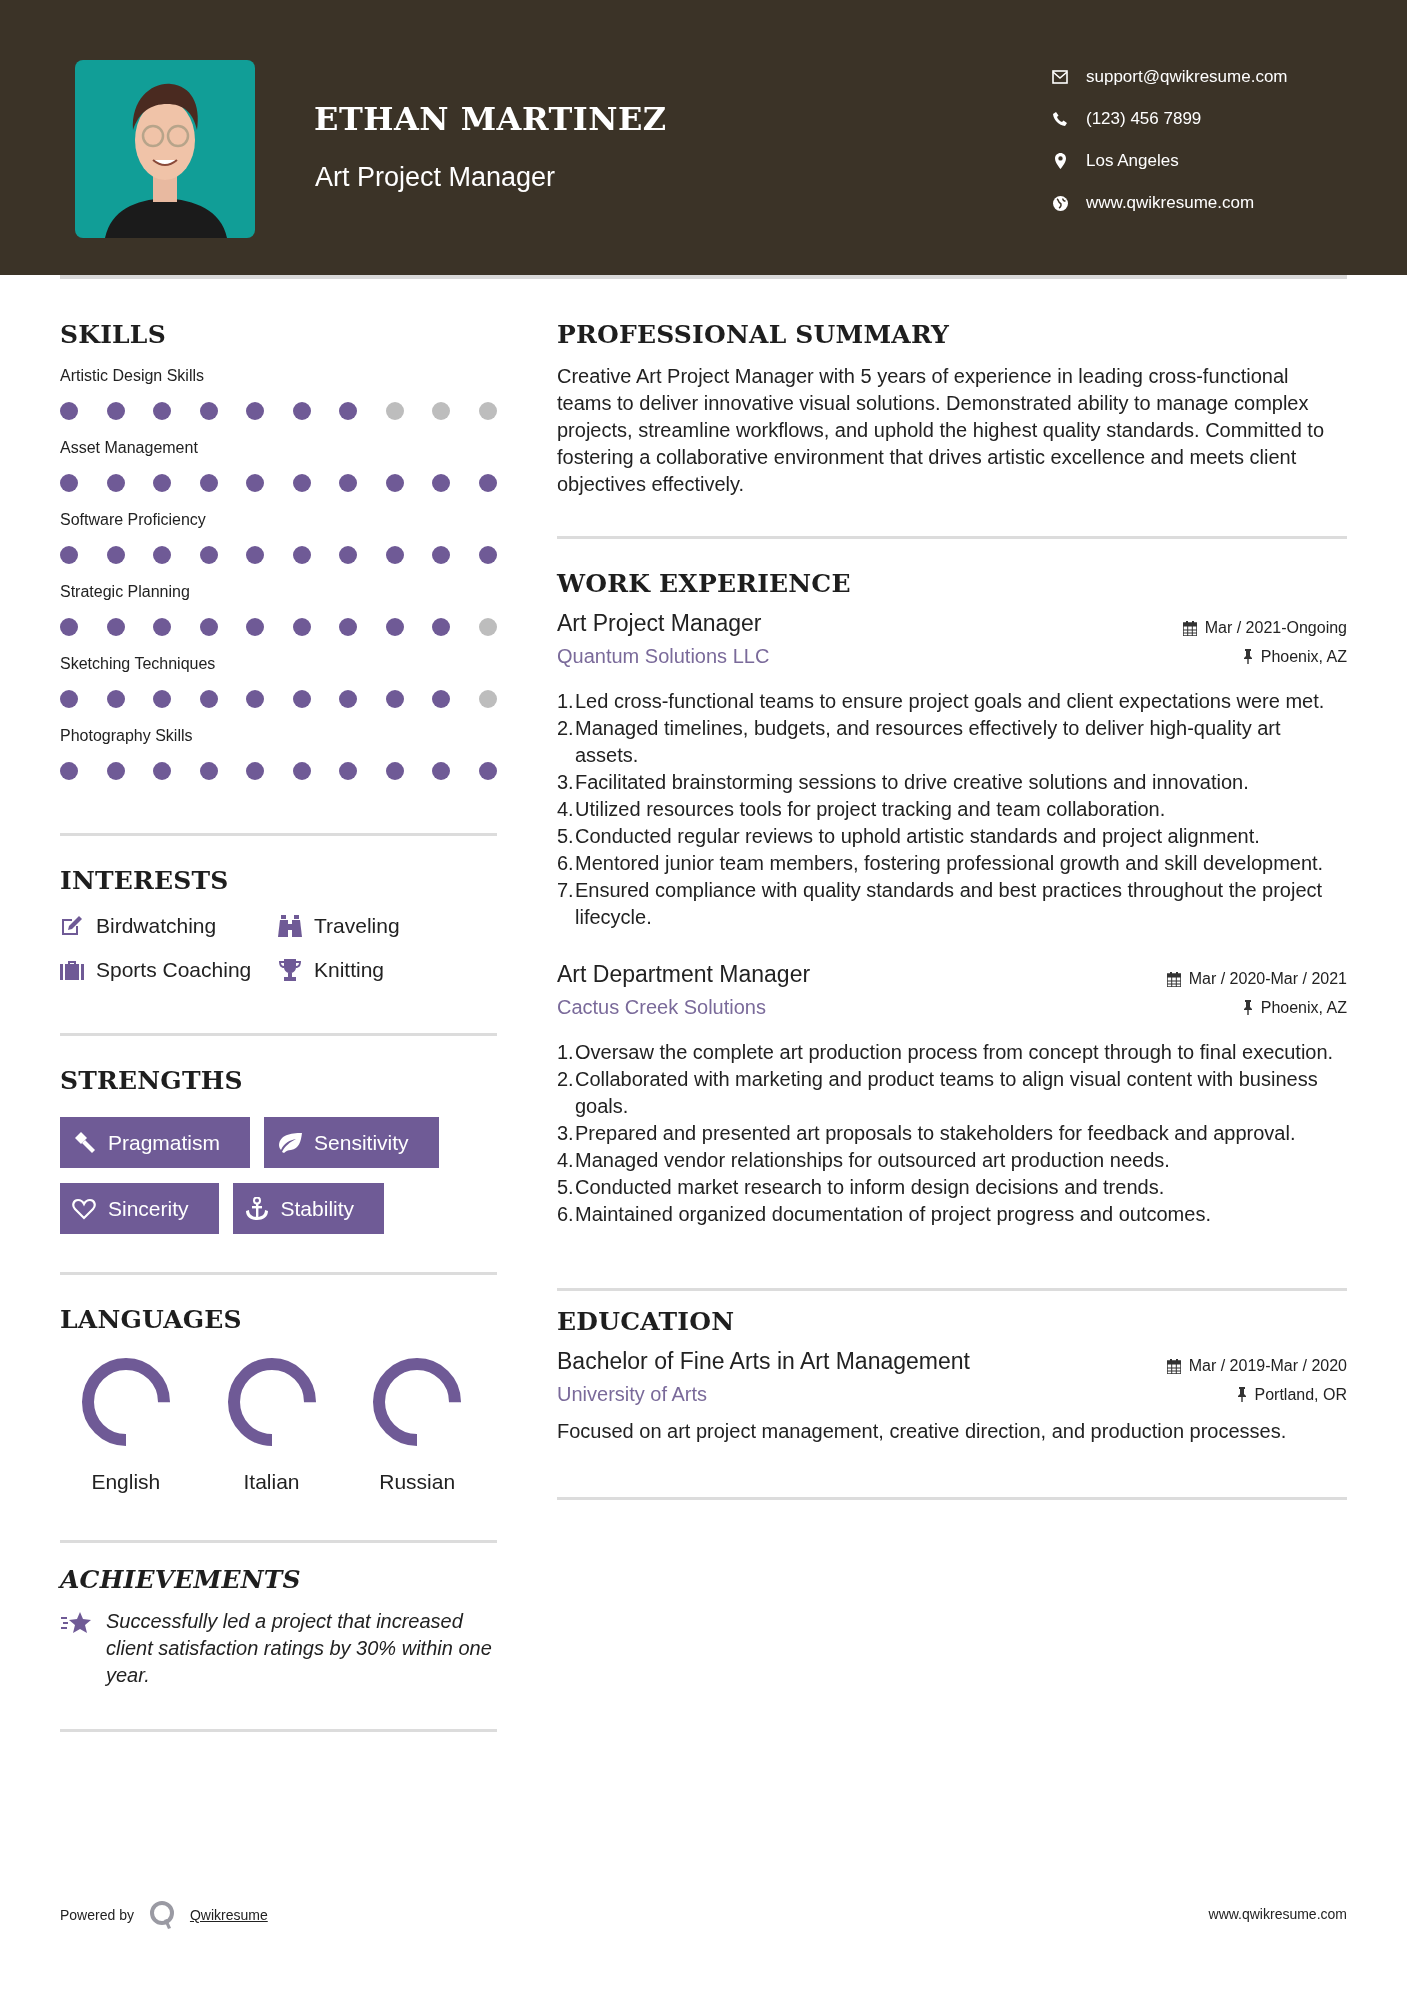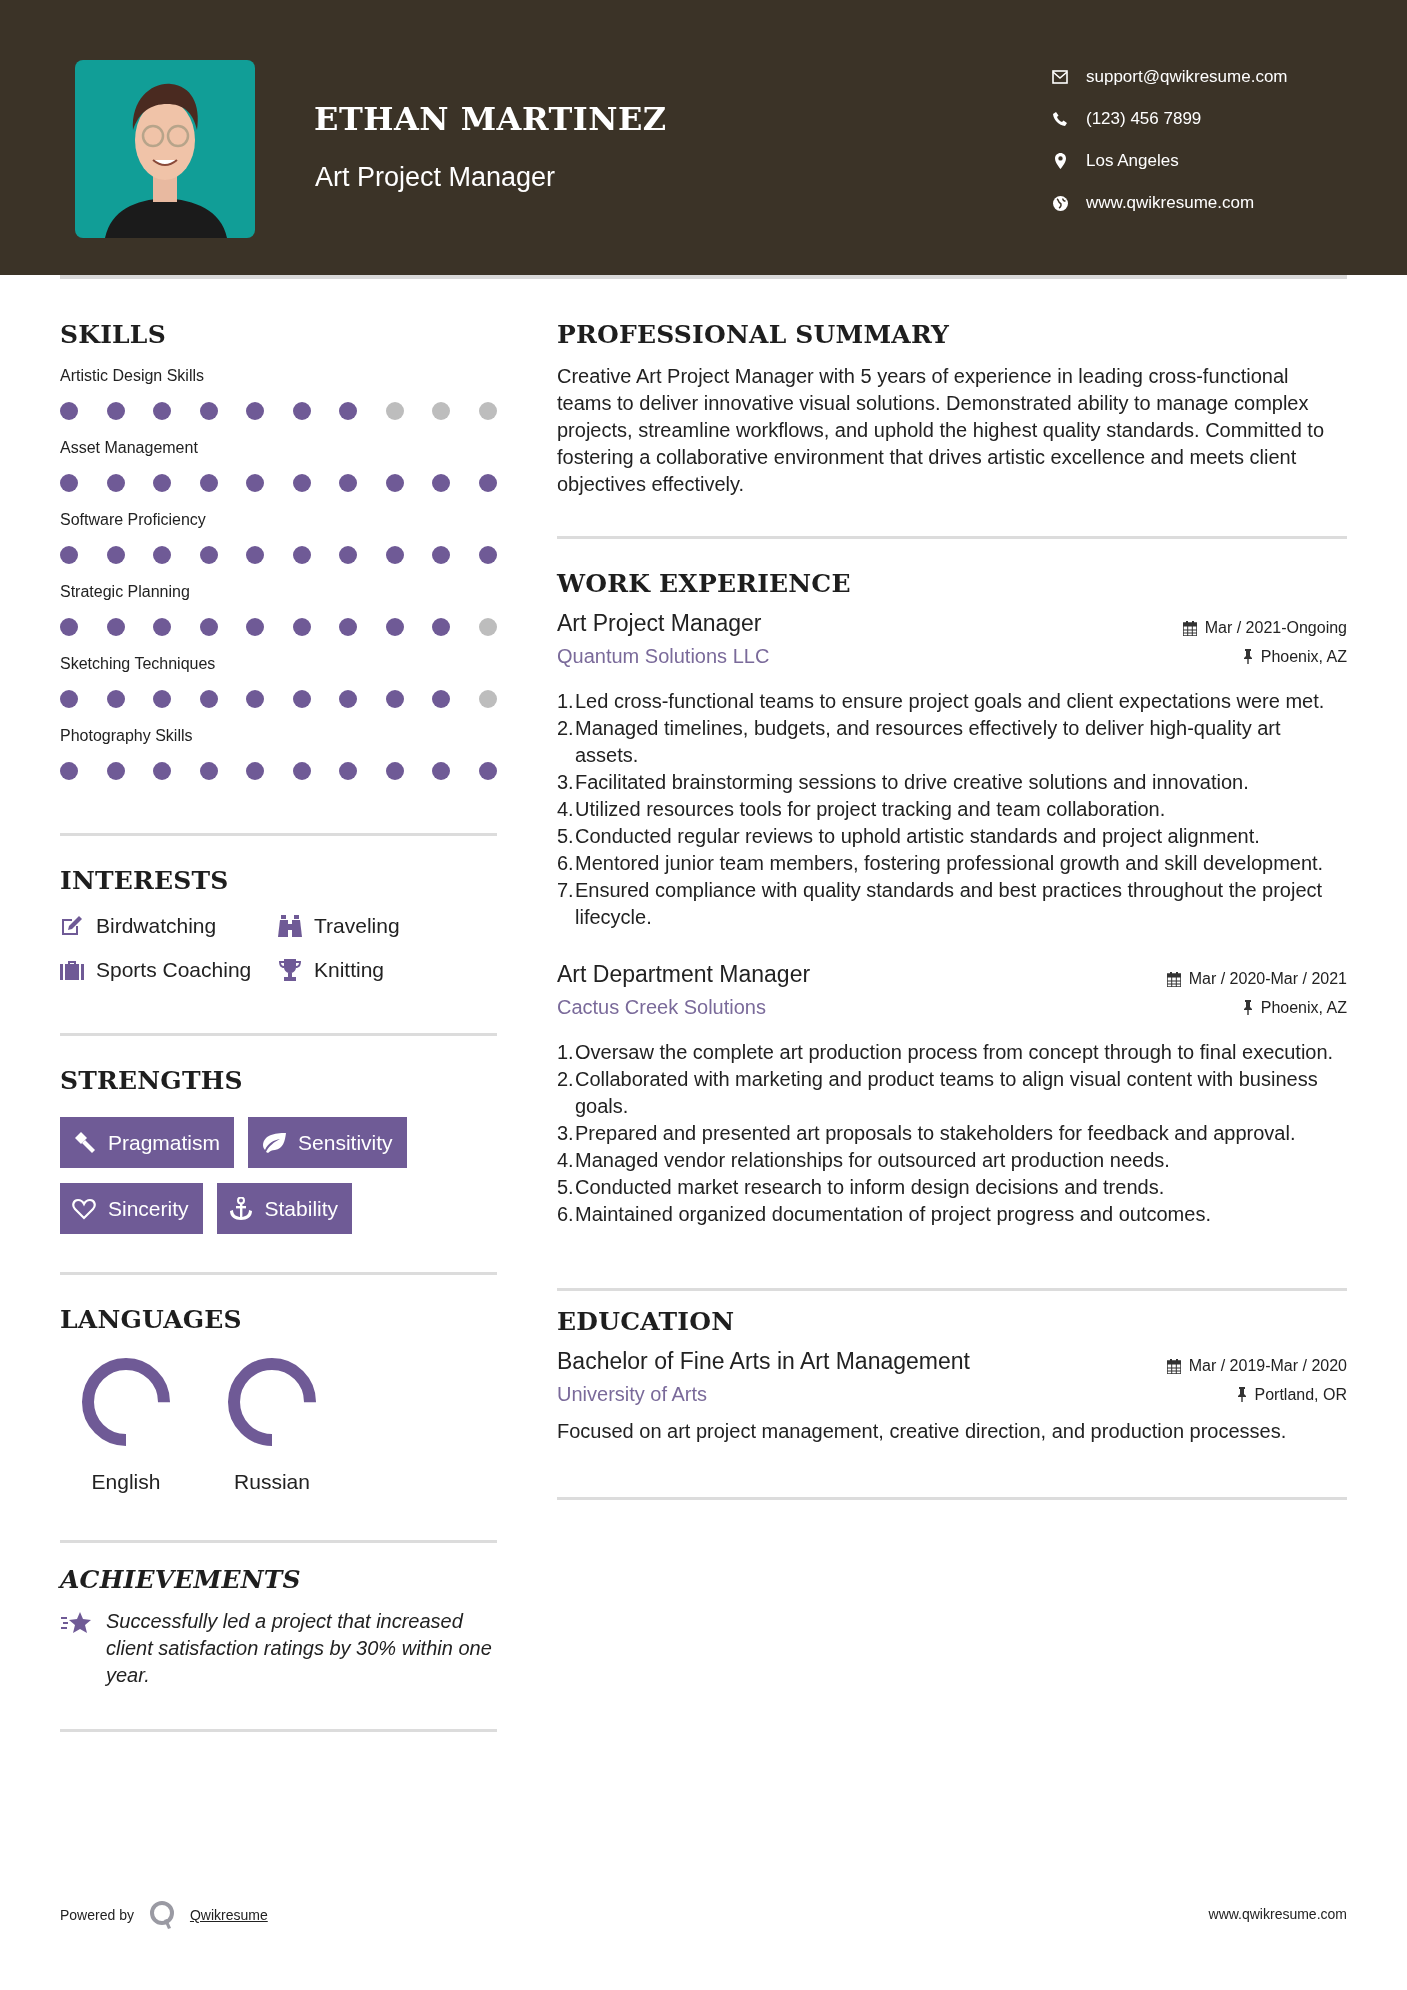--- a/index.html
+++ b/index.html
@@ -32,21 +32,21 @@
   .dot.off { background: #bdbdbd; }
   .dot:last-child { margin-right: 0; }
 
   
   .interests { display: grid; grid-template-columns: 218px 200px; row-gap: 14px; margin-top: 16px; }
   .interest { display: flex; align-items: center; font-size: 21px; color: #222; white-space: nowrap; height: 30px; }
   .interest svg { fill: #6f5a96; margin-right: 12px; flex: none; }
 
   
   .badges { display: flex; flex-wrap: wrap; gap: 15px 14px; margin-top: 22px; width: 420px; }
-  .badge { display: inline-flex; align-items: center; height: 51px; padding: 0 14px 0 12px; background: #6f5b96; color: #ffffff; font-size: 21px; white-space: nowrap; }
+  .badge { display: inline-flex; align-items: center; height: 51px; padding: 0 30px 0 12px; background: #6f5b96; color: #ffffff; font-size: 21px; white-space: nowrap; }
   .badge svg { fill: #ffffff; margin-right: 12px; }
 
   
   .langs { display: flex; margin-top: 20px; }
   .lang { width: 146px; display: flex; flex-direction: column; align-items: center; }
   .lang svg { display: block; }
   .lang-label { margin-top: 20px; font-size: 21px; color: #222; margin-left: -14px; }
 
   
   .ach { display: flex; margin-top: 14px; }
@@ -300,20 +300,26 @@
   <div class="divider" style="margin-top:38px;"></div>
 
   <section style="margin-top:30px;">
     <div class="sec-title">LANGUAGES</div>
     <div class="langs" id="langs">
         <div class="lang">
           <svg width="96" height="96" viewBox="0 0 96 96" style="margin-left:-14px">
             <circle cx="48" cy="48" r="38" fill="none" stroke="#6f5a96" stroke-width="12" stroke-dasharray="179.0707812546182 238.76104167282426" transform="rotate(90 48 48)"></circle>
           </svg>
           <div class="lang-label">English</div>
+        </div>
+        <div class="lang">
+          <svg width="96" height="96" viewBox="0 0 96 96" style="margin-left:-14px">
+            <circle cx="48" cy="48" r="38" fill="none" stroke="#6f5a96" stroke-width="12" stroke-dasharray="179.0707812546182 238.76104167282426" transform="rotate(90 48 48)"></circle>
+          </svg>
+          <div class="lang-label">Italian</div>
         </div>
         <div class="lang">
           <svg width="96" height="96" viewBox="0 0 96 96" style="margin-left:-14px">
             <circle cx="48" cy="48" r="38" fill="none" stroke="#6f5a96" stroke-width="12" stroke-dasharray="179.0707812546182 238.76104167282426" transform="rotate(90 48 48)"></circle>
           </svg>
           <div class="lang-label">Russian</div>
         </div>
       </div>
   </section>
 

